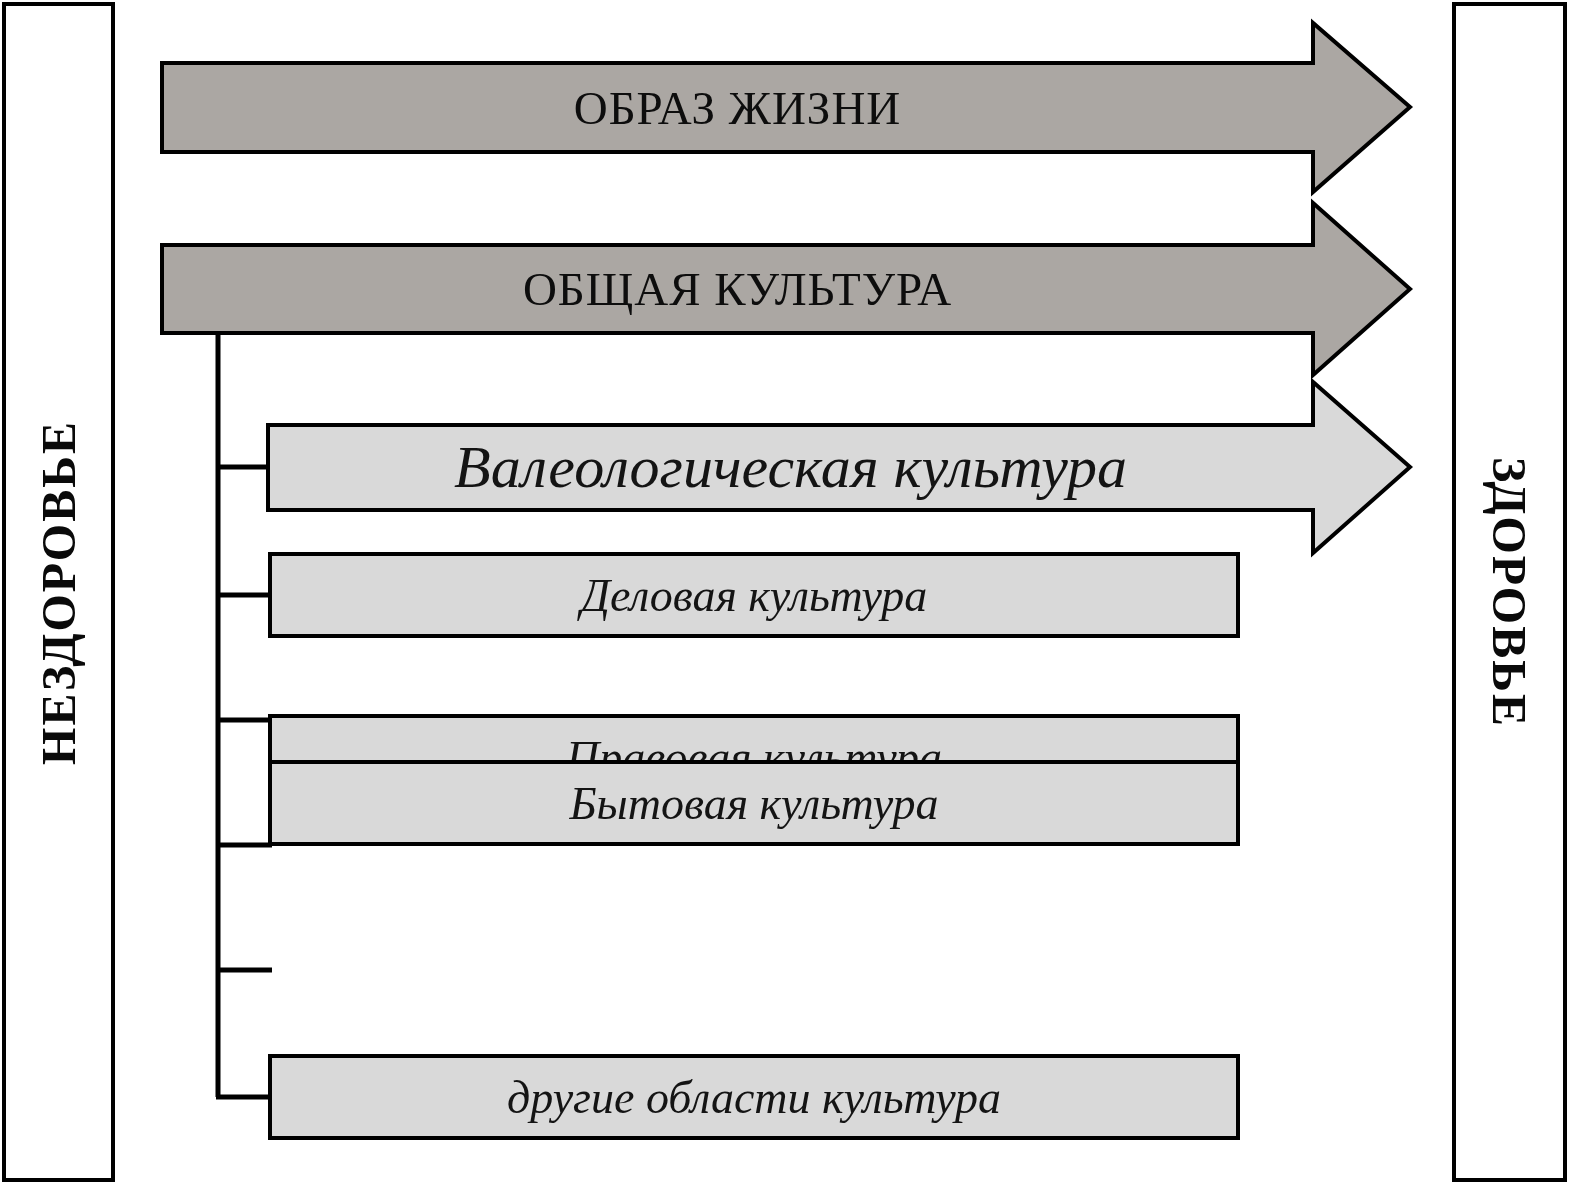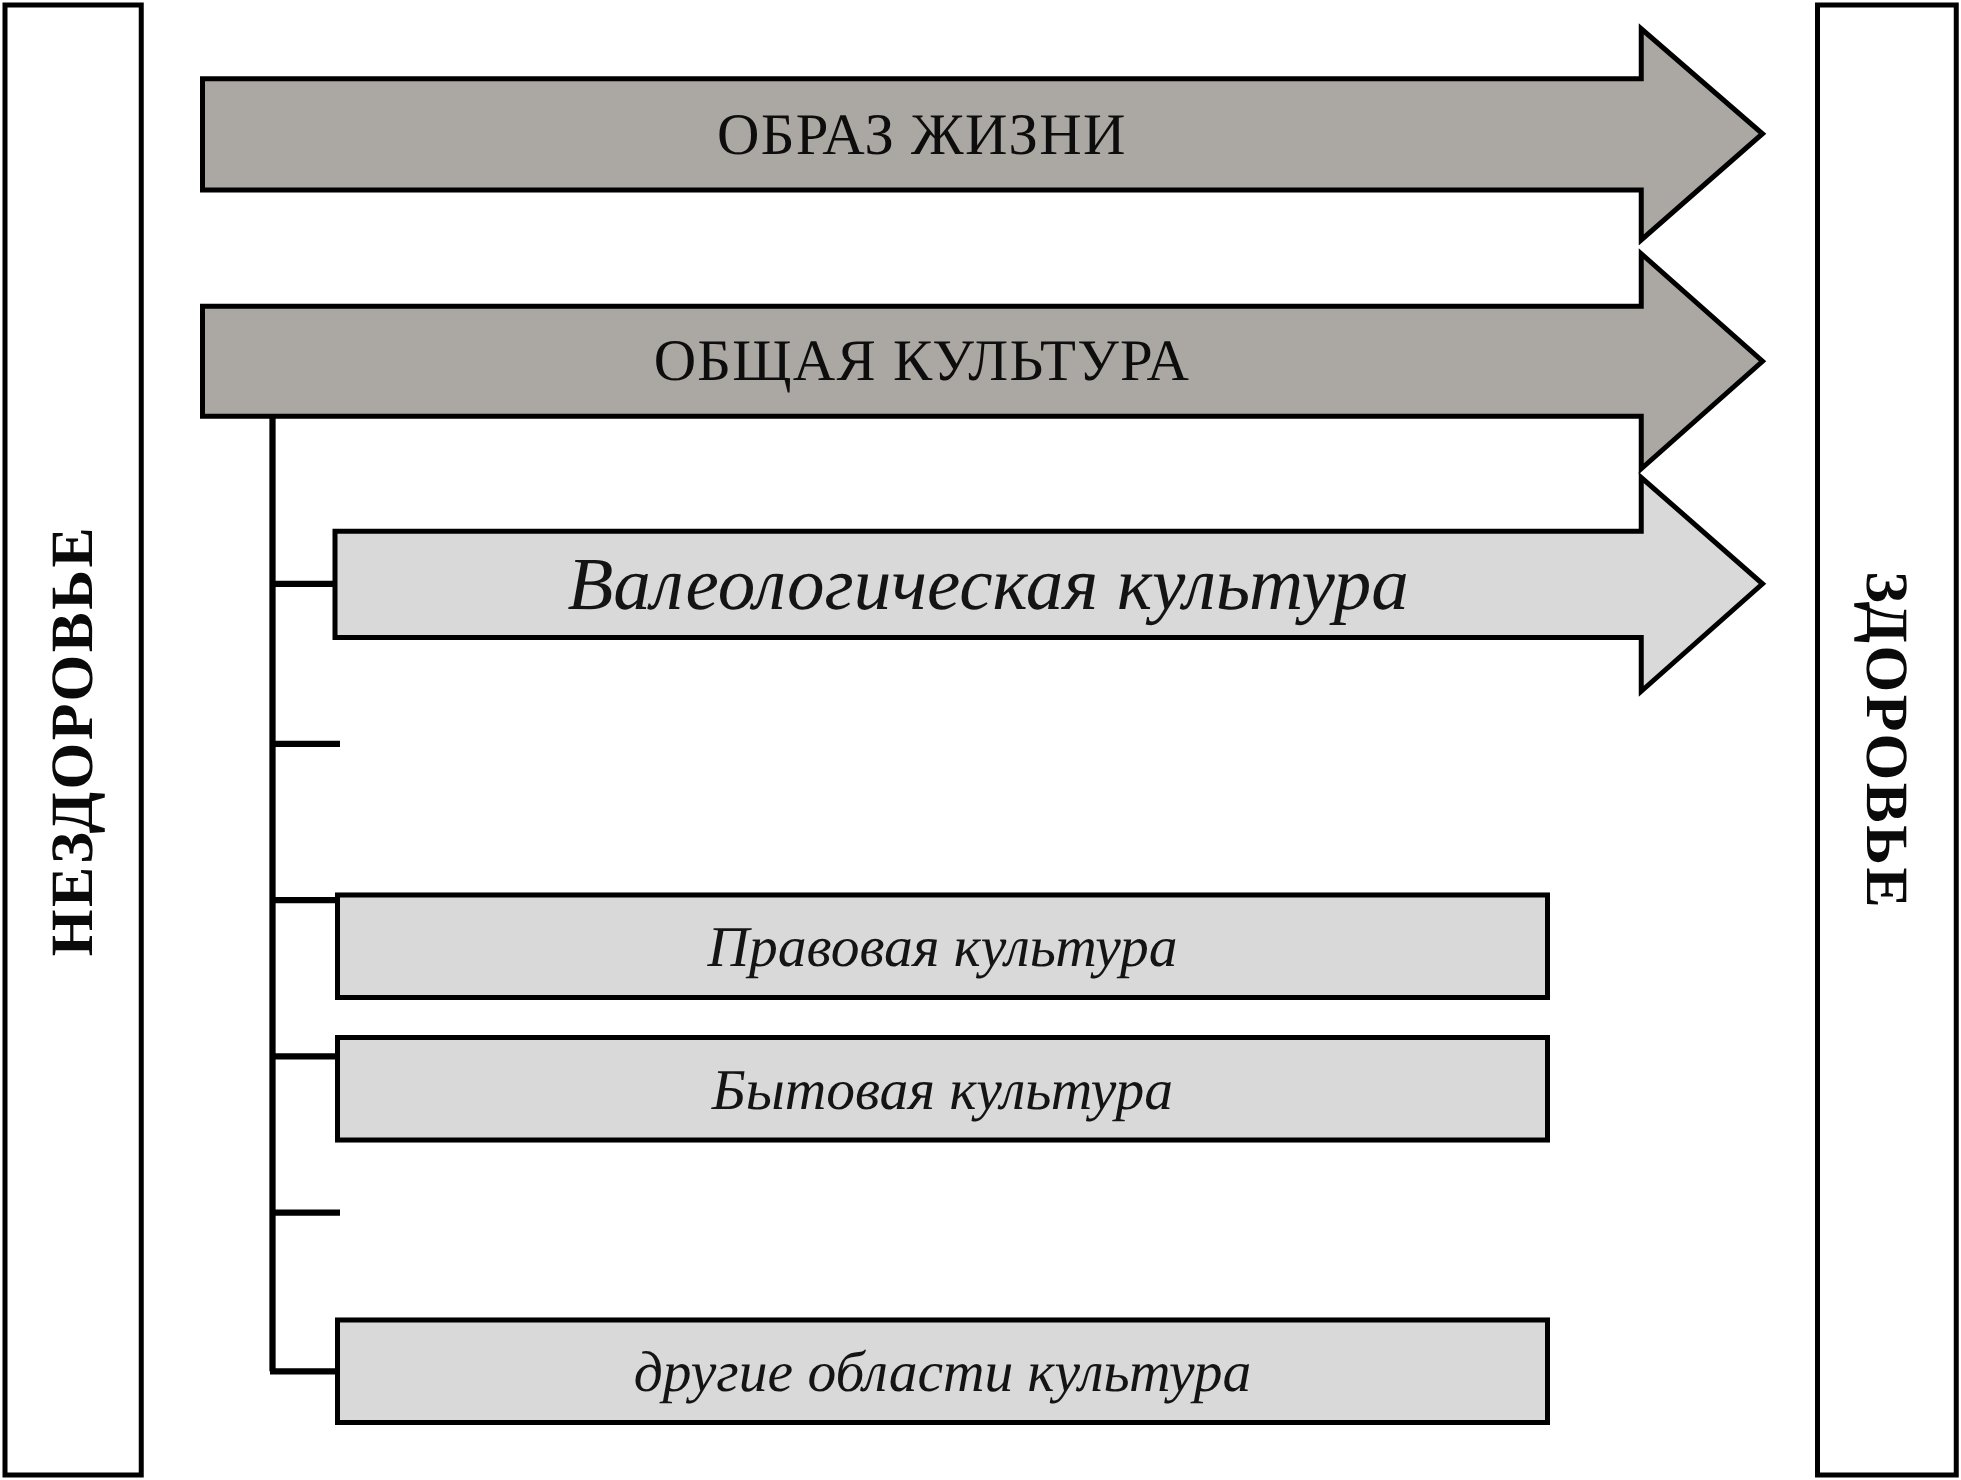--- a/index.html
+++ b/index.html
@@ -71,21 +71,21 @@
     display: flex;
     align-items: center;
     justify-content: center;
     text-align: center;
     font-style: italic;
     font-size: 46px;
     color: #141414;
   }
   .sb1 { top: 552px; }
   .sb2 { top: 677px; margin-top: 37px; }
-  .sb3 { top: 828px; }
+  .sb3 { top: 760px; }
   .sb4 { top: 927px; }
   .sb5 { top: 1054px; }
 </style>
 </head>
 <body>
 
 <div class="canvas">
 
   <div class="side-box left">
     <span class="side-label">НЕЗДОРОВЬЕ</span>
@@ -105,20 +105,21 @@
 
     <polygon points="268,425 1313,425 1313,382 1410,467 1313,553 1313,510 268,510" stroke="#000000" stroke-width="4" fill="#d9d9d9"></polygon>
   </svg>
 
   <div class="bar-text hdr t2">ОБЩАЯ КУЛЬТУРА</div>
 
   <div class="bar-text hdr t1">ОБРАЗ ЖИЗНИ</div>
 
   <div class="bar-text itl t3">Валеологическая культура</div>
 
+  <div class="sub-bar sb1">Деловая культура</div>
 
   <div class="sub-bar sb2">Правовая культура</div>
 
   <div class="sub-bar sb3">Бытовая культура</div>
 
 
   <div class="sub-bar sb5">другие области культура</div>
 
 </div>
 

